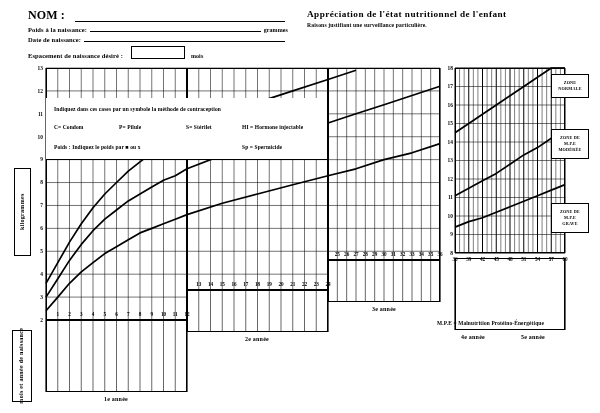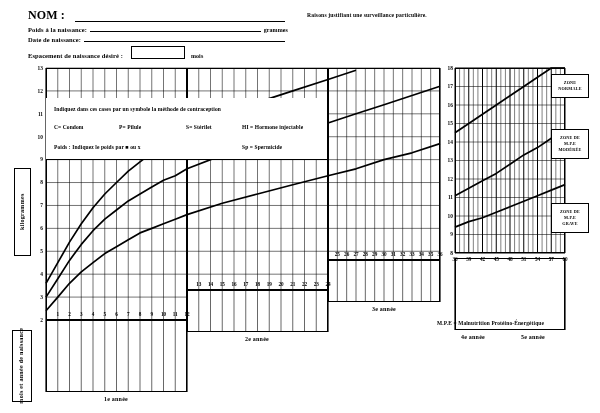--- a/index.html
+++ b/index.html
@@ -71,20 +71,21 @@
   </div>
 
   <div class="form-row">
     <span>Espacement de naissance désiré :</span>
     <span class="entry-box"></span>
     <span class="unit">mois</span>
   </div>
 </div>
 
 <div class="abs" id="title-block">
+  <div id="doc-title">Appréciation de l'état nutritionnel de l'enfant</div>
   <div id="doc-sub">Raisons justifiant une surveillance particulière.</div>
 </div>
 
 <div class="gridbox" id="grid-p1" style="left:46px;top:68px;width:141px;height:252px;"></div>
 
 <div class="gridbox" id="grid-p2" style="left:187px;top:68px;width:141px;height:222px;"></div>
 
 <div class="gridbox" id="grid-p3" style="left:328px;top:68px;width:112px;height:192px;"></div>
 
 <svg id="left-chart-svg" style="left:0;top:0;width:600px;height:413px;" viewBox="0 0 600 413">

